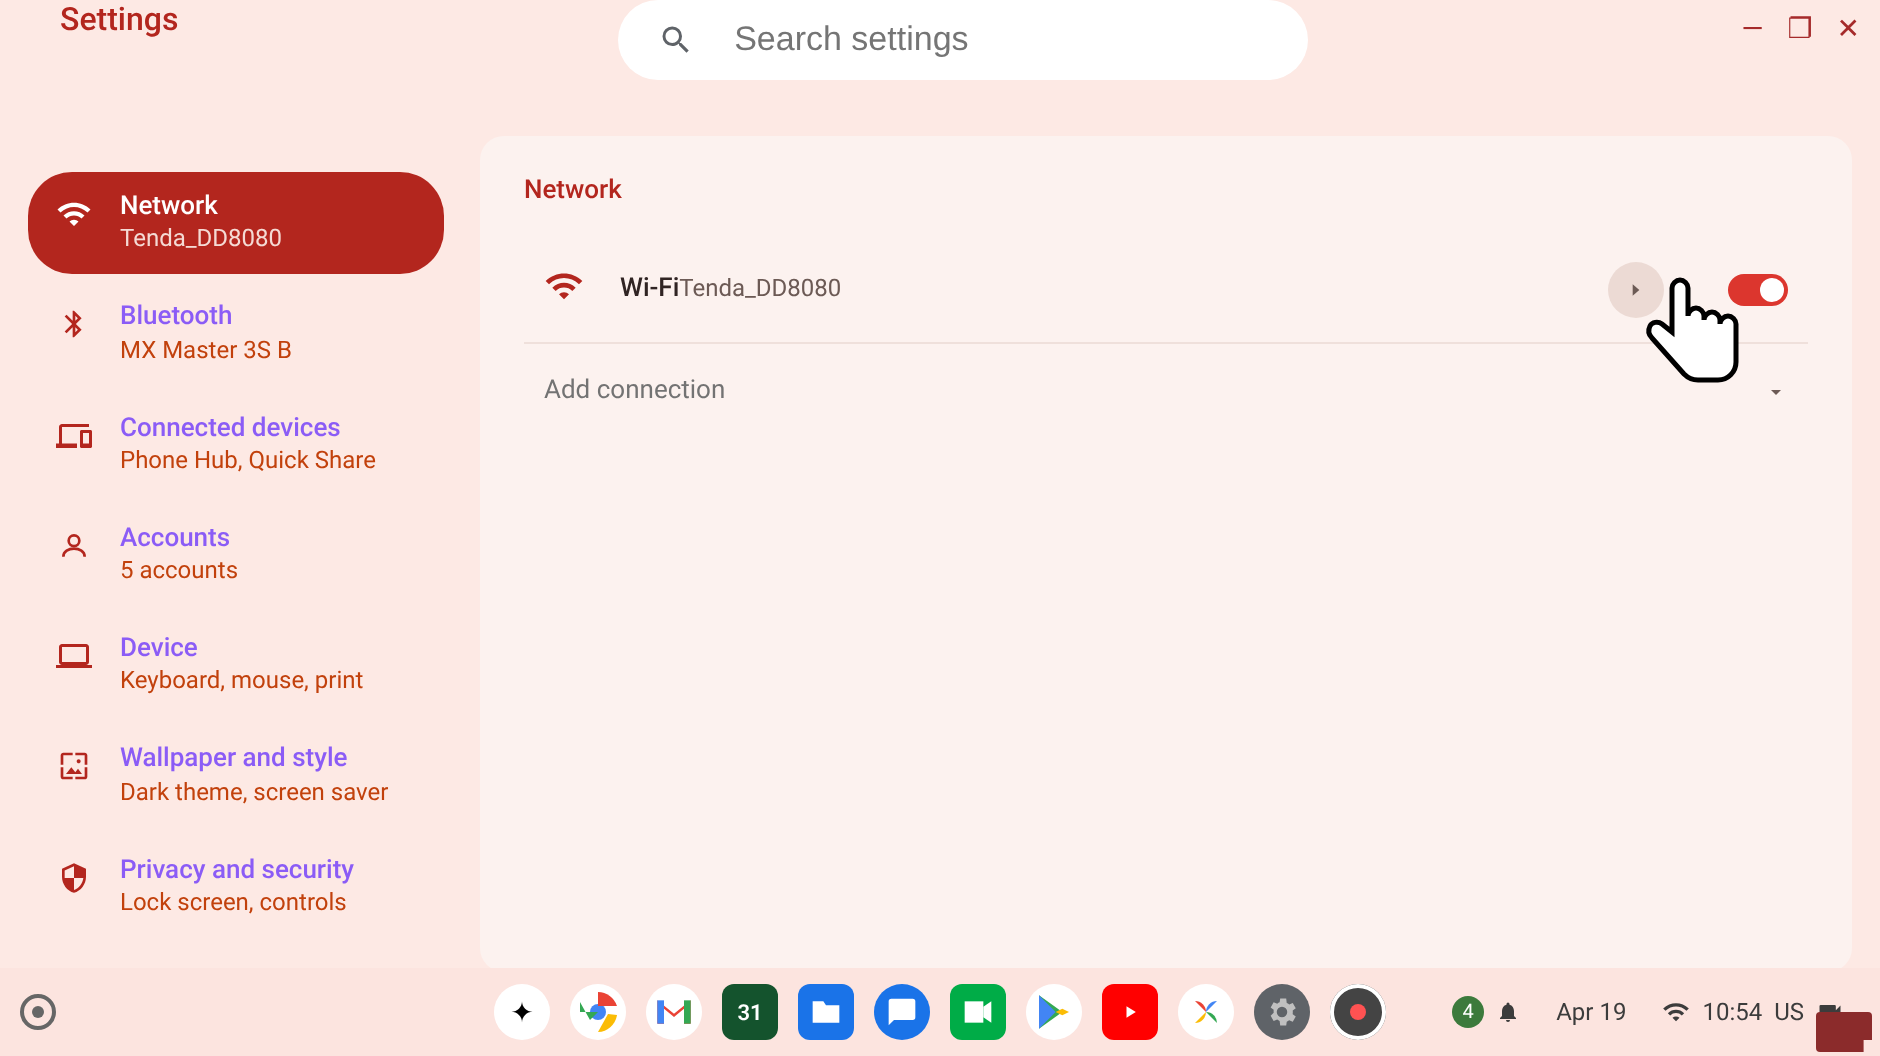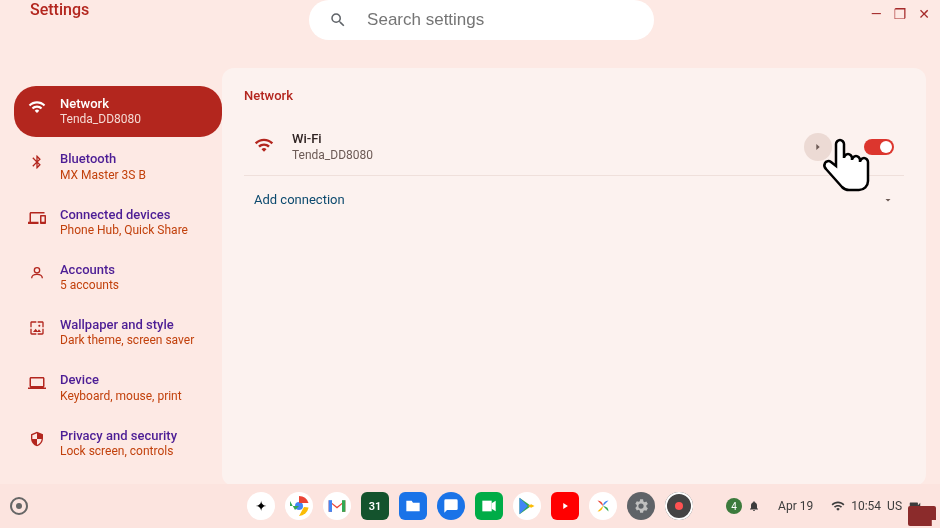--- a/index.html
+++ b/index.html
@@ -5,45 +5,45 @@
 html,body{margin:0;padding:0;width:940px;height:528px;font-family:"Google Sans",Roboto,Arial,sans-serif;background:#fde9e4;overflow:hidden;position:relative}
 *{box-sizing:border-box}
 .window-controls{position:absolute;top:6px;right:10px;display:flex;gap:12px;align-items:center}
 .window-controls span{color:#a52a2a;font-size:14px;cursor:pointer}
 .app{display:flex;flex-direction:column;height:calc(100% - 34px)}
 .header{display:flex;align-items:flex-start;height:68px;padding:0 30px}
 .title{color:#b3261e;font-size:16px;font-weight:500}
 .search{margin-left:auto;margin-right:auto;width:345px;height:40px;background:#fff;border-radius:22px;display:flex;align-items:center;padding:0 20px;gap:18px;transform:translateX(-18px)}
 .search svg{fill:#5f6368;width:18px;height:18px}
 .search input{border:0;outline:0;font-size:17px;background:transparent;flex:1}
-.body{display:flex;padding:0 14px;height:calc(100% - 68px)}
+.body{display:flex;padding:0 14px;gap:18px;height:calc(100% - 68px)}
 .sidebar{width:208px;display:flex;flex-direction:column;gap:4px;padding-top:18px}
 .nav-item{display:flex;align-items:flex-start;gap:14px;padding:10px 14px;border-radius:22px;cursor:pointer}
 .nav-item.active{background:#b3261e;color:#fff}
 .nav-item .icon{width:18px;height:18px;flex-shrink:0;margin-top:2px;color:#b3261e;display:flex;align-items:center;justify-content:center}
 .nav-item.active .icon{color:#fff}
 .nav-item .txt{display:flex;flex-direction:column;line-height:1.25}
-.nav-item .lbl{font-size:13px;font-weight:500;color:#4c1d95}
+.nav-item .lbl{font-size:13px;font-weight:500;color:#8b5cf6}
 .nav-item.active .lbl{color:#fff}
 .nav-item .sub{font-size:12px;color:#c2410c}
 .nav-item.active .sub{color:#f5dad4}
 .main{flex:1;background:#fcf2ef;border-radius:12px;padding:20px 22px;margin-bottom:8px}
 .section-title{color:#b3261e;font-size:13px;font-weight:500;margin-bottom:16px}
 .row{display:flex;align-items:center;padding:12px 10px;gap:18px;position:relative}
 .row.wifi{border-bottom:1px solid #efe0db}
 .wifi-ic{color:#b3261e}
-.row .txt{display:flex;flex-direction:column;line-height:1.3}
+.row .txt{display:flex;flex-direction:row;line-height:1.3}
 .row .lbl{font-size:13px;color:#302423;font-weight:500}
 .row .sub{font-size:12px;color:#6c5a55}
 .spacer{flex:1}
 .arrow-btn{width:28px;height:28px;border-radius:50%;background:#ecdad4;display:flex;align-items:center;justify-content:center;cursor:pointer}
 .arrow-btn svg{fill:#6c5a55;width:10px;height:10px}
 .toggle{width:30px;height:16px;background:#dc362e;border-radius:10px;position:relative;cursor:pointer;margin-left:14px}
 .toggle::after{content:"";position:absolute;right:2px;top:2px;width:12px;height:12px;background:#fff;border-radius:50%}
-.addrow{display:flex;align-items:center;padding:16px 10px;font-size:13px;color:#0c4a6e;cursor:pointer}
+.addrow{display:flex;align-items:center;padding:16px 10px;font-size:13px;color:#737373;cursor:pointer}
 .addrow .spacer{flex:1}
 .chev-dn{fill:#6c5a55;width:12px;height:12px}
 .hand{position:absolute;left:814px;top:134px;pointer-events:none}
 .shelf{position:absolute;left:0;bottom:0;height:44px;width:100%;background:#fce4df;display:flex;align-items:center;padding:0 10px;gap:8px}
 .launcher{width:18px;height:18px;border:2px solid #666;border-radius:50%;display:flex;align-items:center;justify-content:center;cursor:pointer}
 .launcher::after{content:"";width:6px;height:6px;background:#666;border-radius:50%}
 .shelf-gap{flex:1}
 .shelf-center{position:absolute;left:50%;transform:translateX(-50%);display:flex;gap:10px;align-items:center}
 .app-ic{width:28px;height:28px;border-radius:50%;display:flex;align-items:center;justify-content:center;font-size:14px;cursor:pointer}
 .tray{display:flex;align-items:center;gap:10px;font-size:12px;color:#3c3c3c}
@@ -113,38 +113,38 @@
               <path d="M4 20c0-4 4-6 8-6s8 2 8 6"></path>
             </svg>
           </span>
         <span class="txt">
             <span class="lbl">Accounts</span>
             <span class="sub">5 accounts</span>
           </span>
       </div>
       <div class="nav-item">
         <span class="icon">
+            <svg width="18" height="18" viewBox="0 0 24 24" fill="currentColor">
+              <path d="M20 18c1.1 0 2-.9 2-2V6c0-1.1-.9-2-2-2H4c-1.1 0-2 .9-2 2v10c0 1.1.9 2 2 2H0v2h24v-2h-4zM4 6h16v10H4V6z"></path>
+            </svg>
+          </span>
+        <span class="txt">
+            <span class="lbl">Device</span>
+            <span class="sub">Keyboard, mouse, print</span>
+          </span>
+      </div>
+      <div class="nav-item">
+        <span class="icon">
             <svg width="16" height="16" viewBox="0 0 24 24" fill="currentColor">
               <path d="M4 4h7V2H4c-1.1 0-2 .9-2 2v7h2V4zm6 9l-4 5h12l-3-4-2.03 2.71L10 13zm7-4.5c0-.83-.67-1.5-1.5-1.5S14 7.67 14 8.5s.67 1.5 1.5 1.5S17 9.33 17 8.5zM20 2h-7v2h7v7h2V4c0-1.1-.9-2-2-2zm0 18h-7v2h7c1.1 0 2-.9 2-2v-7h-2v7zM4 13H2v7c0 1.1.9 2 2 2h7v-2H4v-7z"></path>
             </svg>
           </span>
         <span class="txt">
             <span class="lbl">Wallpaper and style</span>
             <span class="sub">Dark theme, screen saver</span>
-          </span>
-      </div>
-      <div class="nav-item">
-        <span class="icon">
-            <svg width="18" height="18" viewBox="0 0 24 24" fill="currentColor">
-              <path d="M20 18c1.1 0 2-.9 2-2V6c0-1.1-.9-2-2-2H4c-1.1 0-2 .9-2 2v10c0 1.1.9 2 2 2H0v2h24v-2h-4zM4 6h16v10H4V6z"></path>
-            </svg>
-          </span>
-        <span class="txt">
-            <span class="lbl">Device</span>
-            <span class="sub">Keyboard, mouse, print</span>
           </span>
       </div>
       <div class="nav-item">
         <span class="icon">
             <svg width="16" height="16" viewBox="0 0 24 24" fill="currentColor">
               <path d="M12 1L3 5v6c0 5.55 3.84 10.74 9 12 5.16-1.26 9-6.45 9-12V5l-9-4zm0 10.99h7c-.53 4.12-3.28 7.79-7 8.94V12H5V6.3l7-3.11v8.8z"></path>
             </svg>
           </span>
         <span class="txt">
             <span class="lbl">Privacy and security</span>

